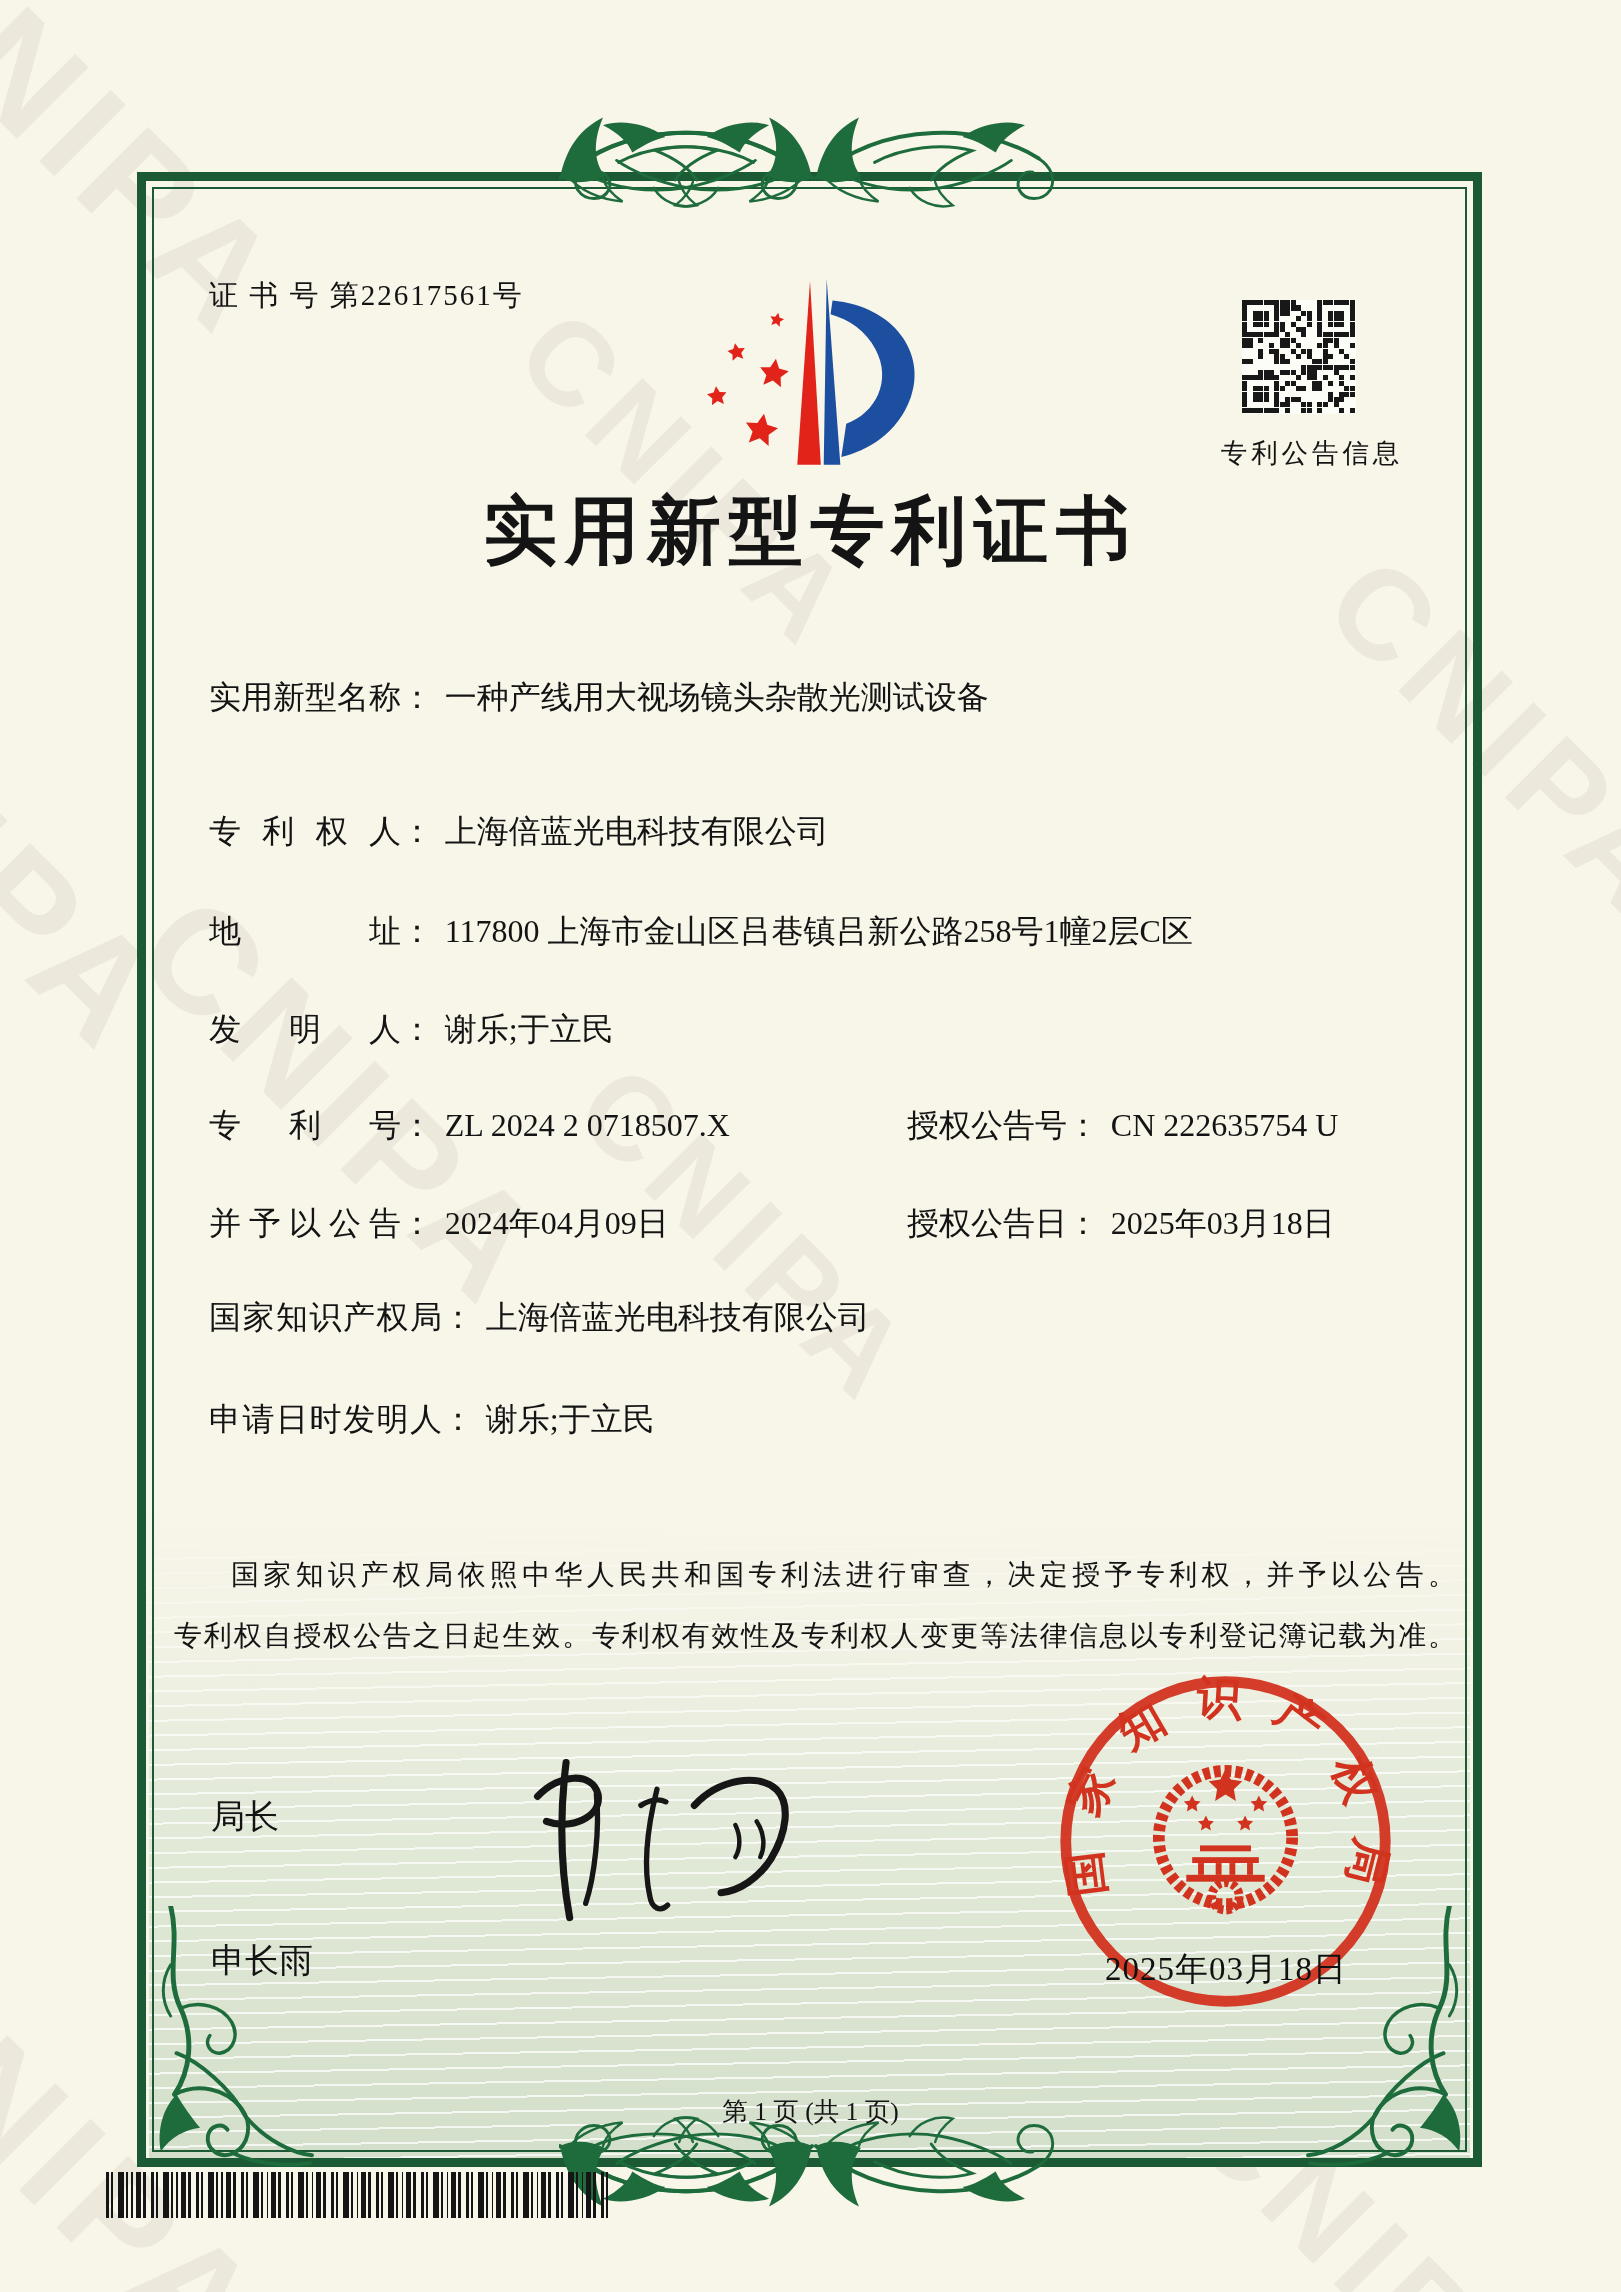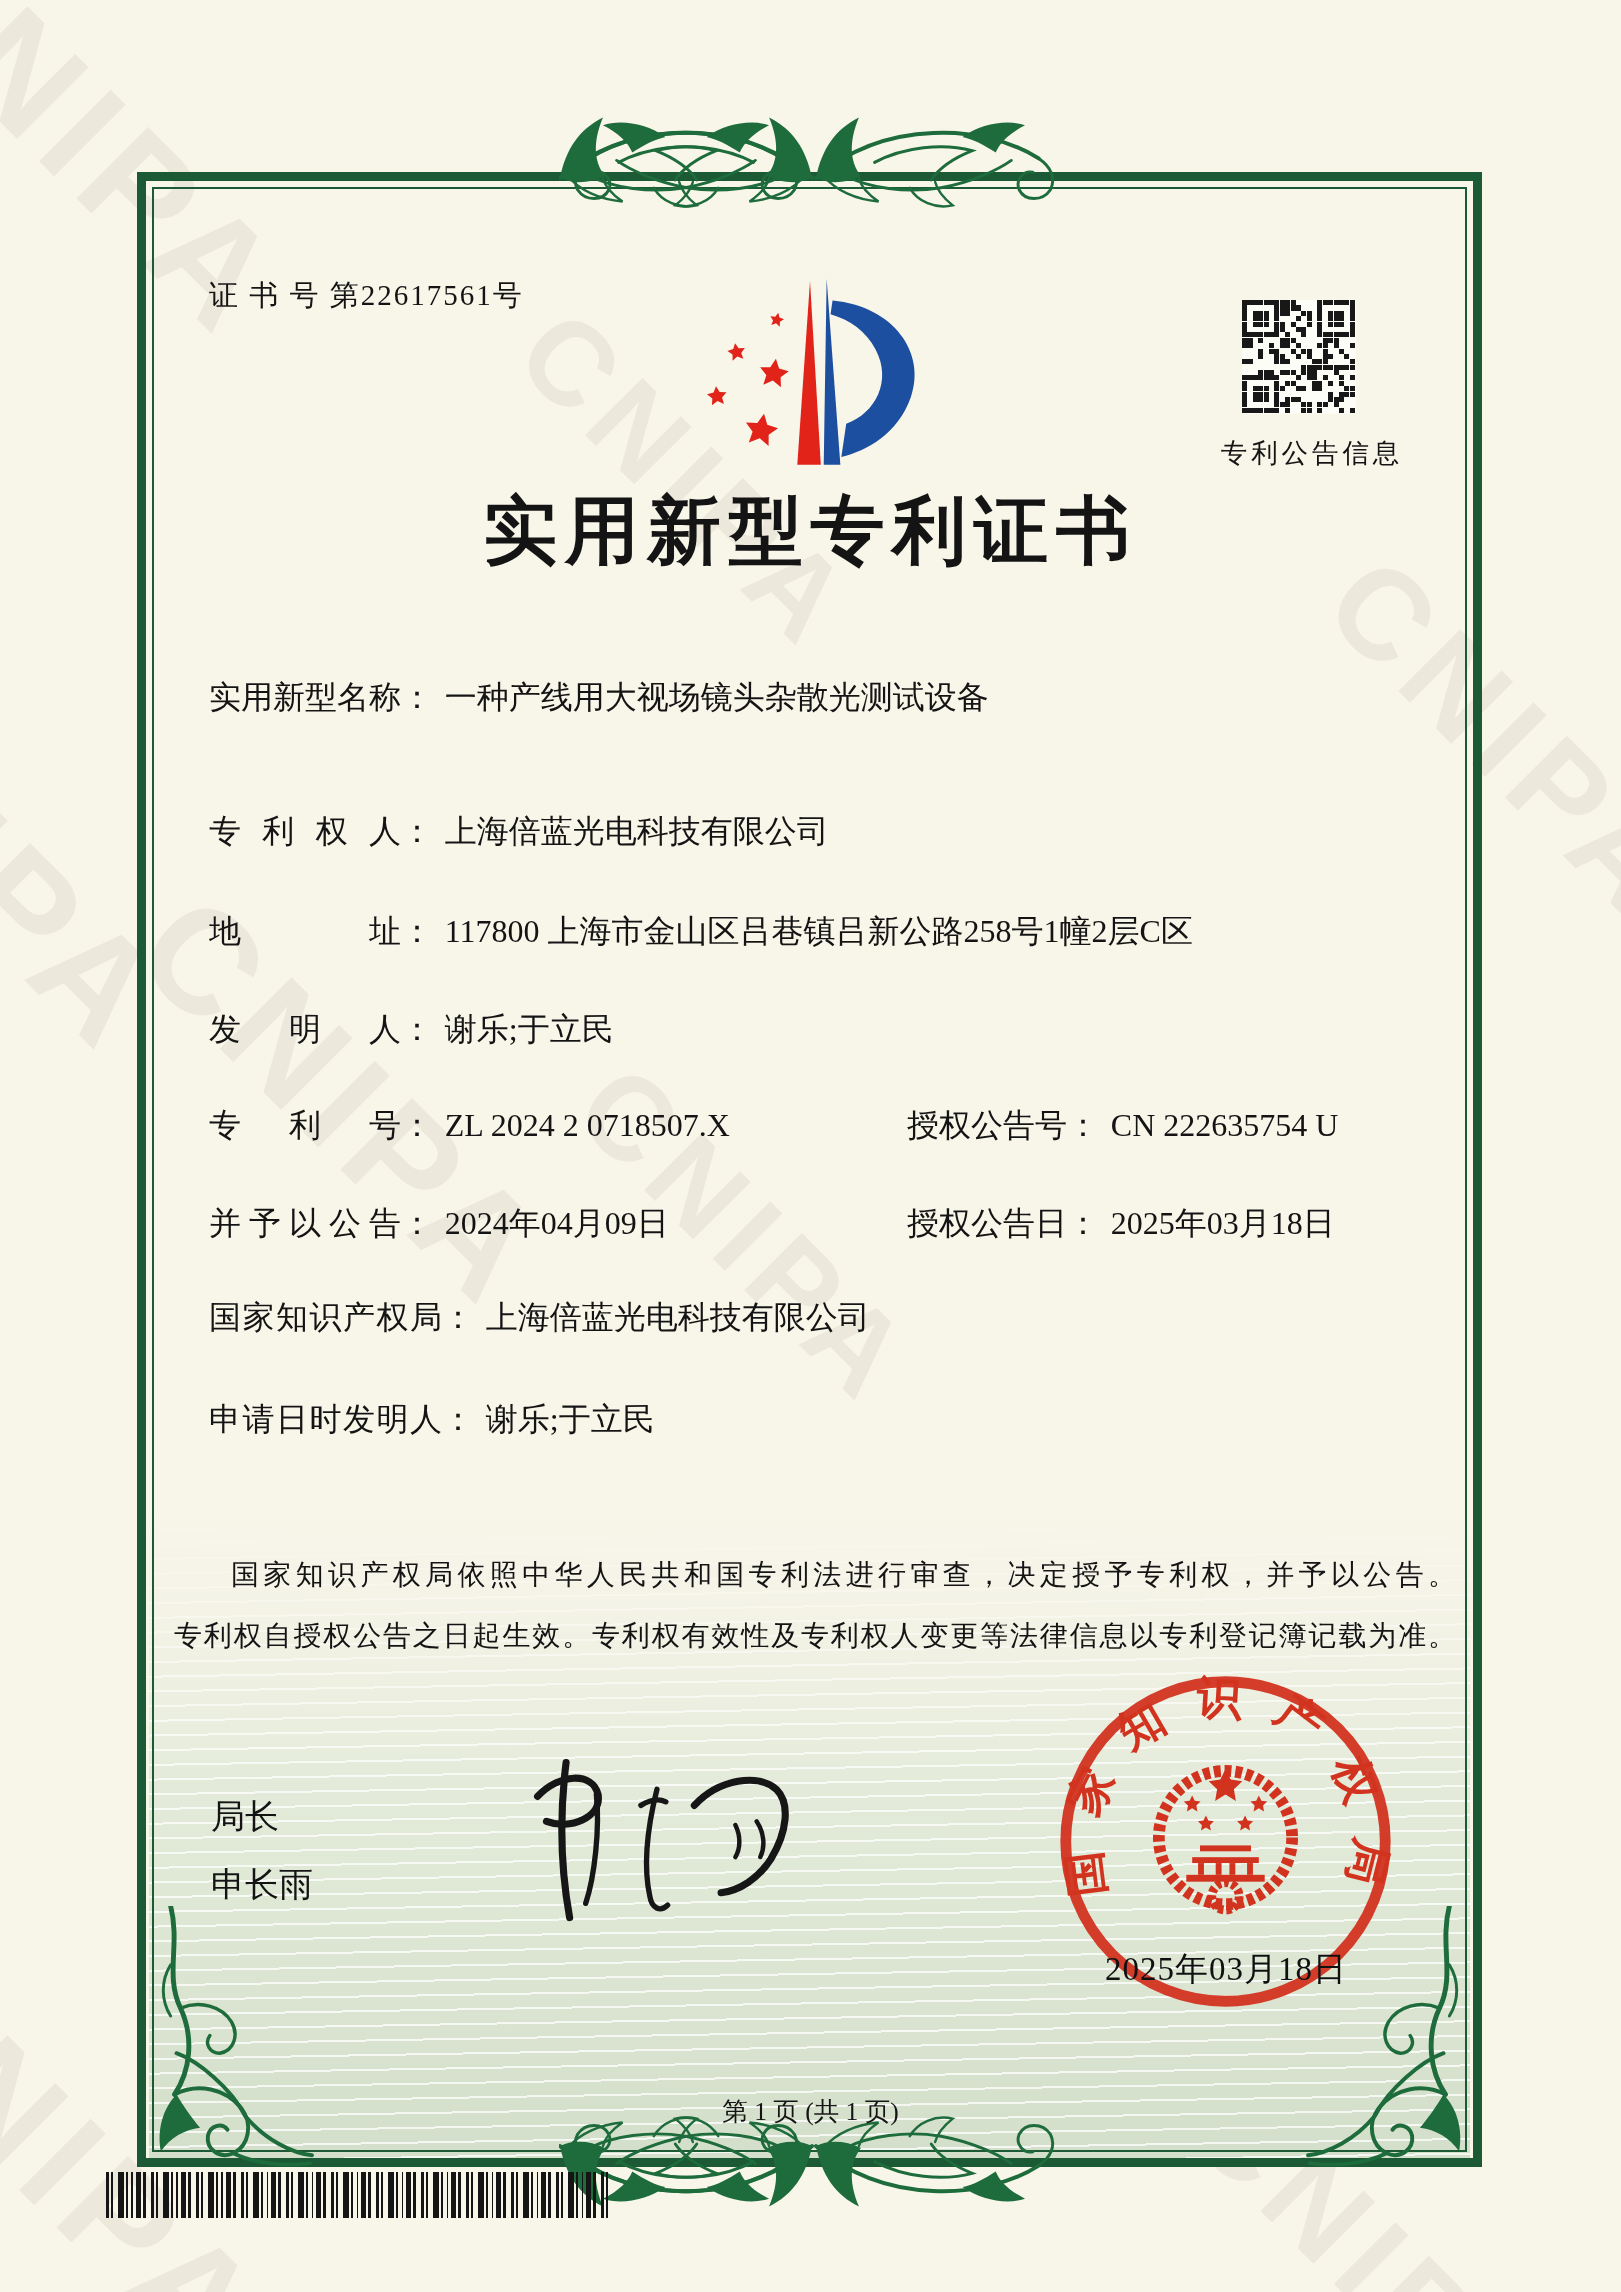--- a/index.html
+++ b/index.html
@@ -385,21 +385,21 @@
     <span class="lb lbw">国家知识产权局</span><span class="cl">：</span><span>上海倍蓝光电科技有限公司</span>
   </div>
   <div class="row" style="top:1398px">
     <span class="lb lbw">申请日时发明人</span><span class="cl">：</span><span>谢乐;于立民</span>
   </div>
 
   <div class="legal legal-1">国家知识产权局依照中华人民共和国专利法进行审查，决定授予专利权，并予以公告。</div>
   <div class="legal legal-2">专利权自授权公告之日起生效。专利权有效性及专利权人变更等法律信息以专利登记簿记载为准。</div>
 
   <div class="director" style="top:1794px">局长</div>
-  <div class="director" style="top:1862px">申长雨</div>
+  <div class="director" style="top:1938px">申长雨</div>
 
   <svg class="sig" viewBox="0 0 390 220">
     <g stroke="#161616" fill="none" stroke-width="8" stroke-linecap="round" stroke-linejoin="round">
       <path d="M66,22 C60,70 58,130 70,196"></path>
       <path d="M34,60 C58,34 96,32 102,58 C106,84 70,98 44,88"></path>
       <path d="M100,58 C104,96 98,150 88,180" stroke-width="6"></path>
       <path d="M150,70 C160,64 170,62 178,66" stroke-width="6"></path>
       <path d="M168,52 C158,92 152,136 160,172 C162,186 172,190 180,182" stroke-width="6"></path>
       <path d="M210,70 C238,40 282,34 302,52 C318,68 314,100 296,130 C282,152 260,166 240,168"></path>
       <path d="M256,92 C262,104 262,118 256,128" stroke-width="5"></path>

